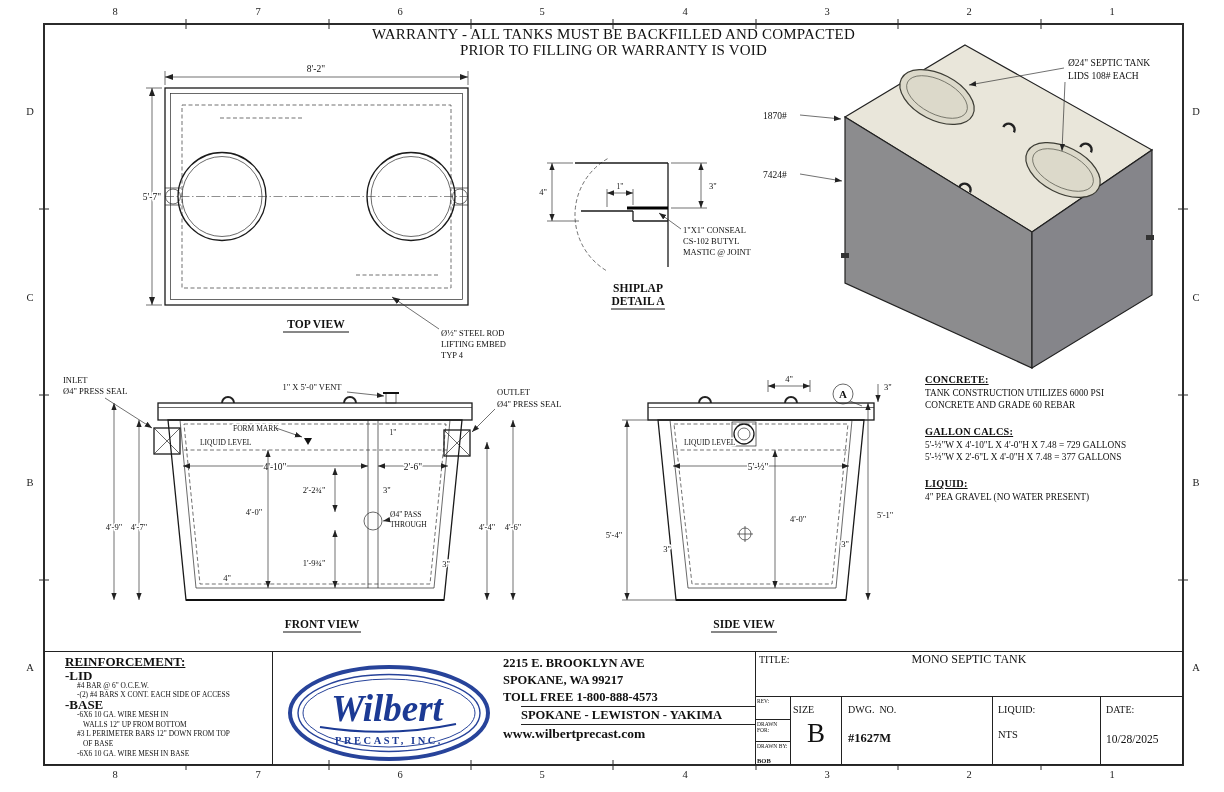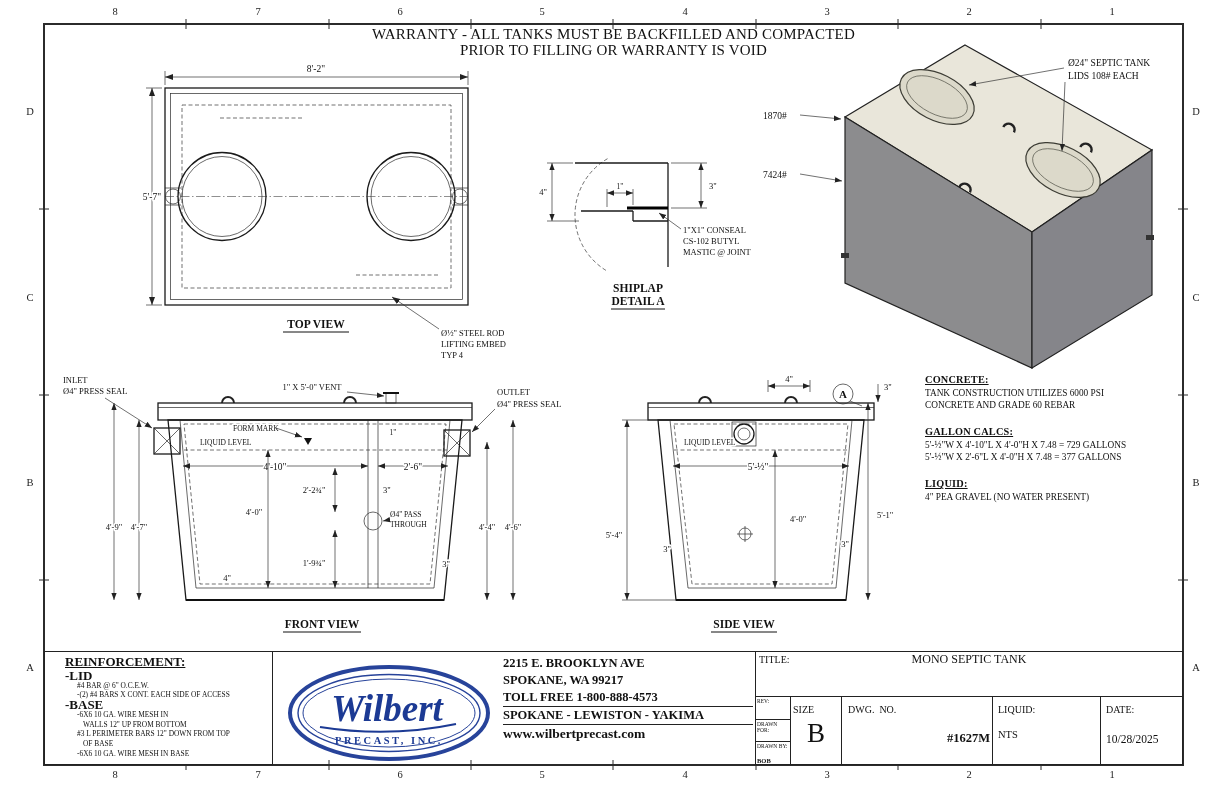--- a/index.html
+++ b/index.html
@@ -27,39 +27,39 @@
   
   .reinf{border:1.4px solid #222;padding:2px 20px;box-sizing:border-box;background:#fff;}
   .reinf-h{font-size:13px;font-weight:bold;text-decoration:underline;margin-bottom:1px;}
   .r-l{font-size:7.4px;line-height:9.7px;white-space:nowrap;}
   .r-l.b{font-weight:bold;font-size:13px;}
   .i1{margin-left:12px;} .i2{margin-left:18px;}
   
   .company{font-weight:bold;font-size:12.5px;}
   .c-l{line-height:17px;white-space:nowrap;}
   .pre{white-space:pre;}
-  .cities{border-top:1.3px solid #222;border-bottom:1.3px solid #222;width:250px;}
+  .cities{border-top:1.3px solid #222;border-bottom:1.3px solid #222;width:250px;margin-left:18px;}
   .web{font-size:13.5px;}
   
   .tblock{border:1.6px solid #222;box-sizing:border-box;background:#fff;display:flex;flex-direction:column;}
   .t-lab{font-size:10px;text-align:center;}
   .t-title-row{position:relative;height:44px;border-bottom:1.3px solid #222;flex:none;}
   .t-title-row .t-lab{position:absolute;left:3px;top:2px;}
   .t-title{text-align:center;font-size:12px;line-height:14px;}
   .t-title.first{margin-top:7px;}
   .t-bottom{display:flex;flex:1;}
   .t-mini{width:34px;border-right:1.3px solid #222;display:flex;flex-direction:column;}
   .t-cell{flex:1;border-bottom:1.3px solid #222;padding:1px;overflow:hidden;}
   .t-cell.last{border-bottom:none;}
   .t-tiny{font-size:5.5px;display:block;}
   .t-tinyv{font-size:6.5px;font-weight:bold;}
   .t-size{width:46px;border-right:1.3px solid #222;padding:2px;}
   .t-size-v{font-size:27px;text-align:center;margin-top:1px;}
   .t-dwg{width:142px;border-right:1.3px solid #222;padding:2px 2px 2px 6px;}
-  .t-dwg-v{font-size:12.5px;font-weight:bold;margin-top:14px;text-align:right;}
+  .t-dwg-v{font-size:12.5px;font-weight:bold;margin-top:14px;}
   .t-scale{width:100px;border-right:1.3px solid #222;padding:2px 2px 2px 5px;}
   .t-scale-v{font-size:10.5px;margin-top:12px;}
   .t-date{flex:1;padding:2px 2px 2px 5px;}
   .t-date-v{font-size:11.5px;margin-top:16px;}
 </style>
 </head>
 <body>
 
 <div class="sheet">
 

